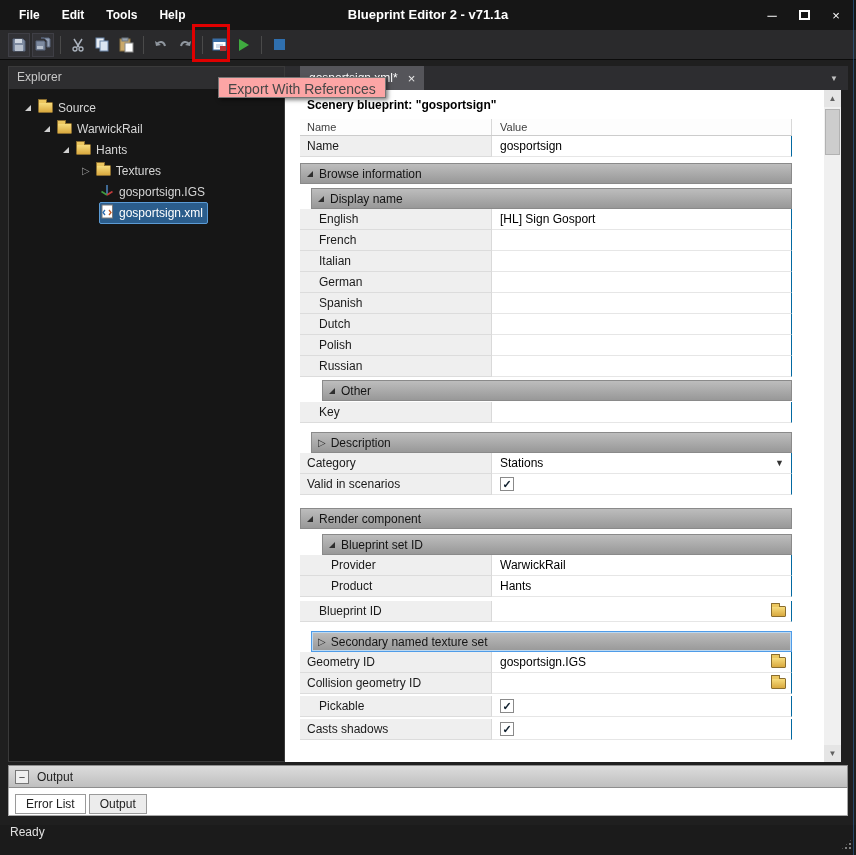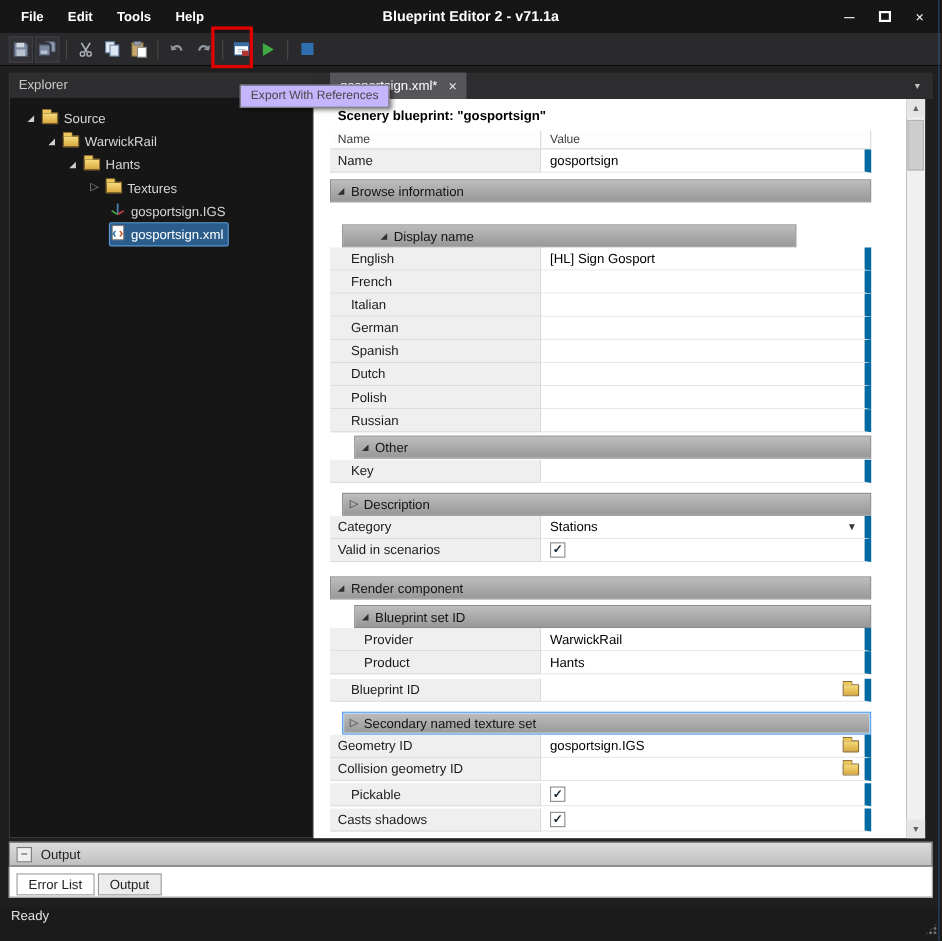--- a/index.html
+++ b/index.html
@@ -22,22 +22,22 @@
   .toolbar { position:absolute; left:0; top:30px; width:856px; height:30px; background:#2a2a2c;
     border-bottom:1px solid #0b0b0b; display:flex; align-items:center; padding-left:8px; }
   .tbtn { width:22px; height:24px; display:flex; align-items:center; justify-content:center; margin-right:2px; }
   .tbtn.boxed { border:1px solid #3f3f46; background:#323236; }
   .tsep { width:1px; height:18px; background:#4a4a4a; margin:0 6px 0 4px; }
   .ticon { display:flex; align-items:center; justify-content:center; }
   .play-shape { width:0; height:0; border-left:10px solid #3faa3f; border-top:6px solid transparent; border-bottom:6px solid transparent; }
   .stop-shape { width:11px; height:11px; background:#2f6fae; }
   .anno-box { position:absolute; left:192px; top:24px; width:38px; height:38px;
     border:3px solid var(--annotation-red, #e00000); z-index:40; pointer-events:none; }
-  .tooltip { position:absolute; left:218px; top:77px; height:21px; padding:3px 9px; background:#c4b5fd;
-    border:1px solid #767676; color:#474747; font-size:11px; z-index:60; box-shadow:2px 2px 4px rgba(0,0,0,.5); white-space:nowrap; }
+  .tooltip { position:absolute; left:218px; top:77px; height:21px; padding:3px 9px; background:#fca5a5;
+    border:1px solid #767676; color:#474747; font-size:14px; z-index:60; box-shadow:2px 2px 4px rgba(0,0,0,.5); white-space:nowrap; }
 
   
   .explorer { position:absolute; left:8px; top:66px; width:277px; height:696px; background:#161616; border:1px solid #3a3a3a; }
   .explorer-header { height:22px; background:#2e2e30; color:#c8c8c8; font-size:12px; padding:3px 8px; }
   .tree { padding-top:8px; }
   .tree-row { height:21px; display:flex; align-items:center; color:#d6d6d6; font-size:12px; }
   .arr-exp { width:0; height:0; border-bottom:6px solid #d0d0d0; border-left:6px solid transparent; margin-right:6px; }
   .arr-col { color:#9a9a9a; font-size:10px; margin-right:5px; line-height:10px; }
   .arr-none { display:inline-block; width:12px; margin-right:5px; }
   .tree-inner { display:flex; align-items:center; gap:5px; padding:1px 4px 1px 1px; }
@@ -58,21 +58,21 @@
   .bp-title { font-weight:bold; font-size:12px; color:#000; padding:8px 0 7px 22px; }
   .pg-colhead { display:flex; margin-left:15px; width:492px; height:17px; align-items:center;
     border-bottom:1px solid #cccccc; font-size:11px; color:#404040; background:#fdfdfd; }
   .ch-name { width:192px; padding-left:7px; border-right:1px solid #d8d8d8; height:100%; display:flex; align-items:center; }
   .ch-value { flex:1; padding-left:8px; border-right:1px solid #d8d8d8; height:100%; display:flex; align-items:center; }
 
   .pg { margin-left:15px; width:492px; }
   .pg-row { display:flex; height:21px; }
   .pg-name { width:192px; background:#efefef; border-right:1px solid #d9d9d9; border-bottom:1px solid #dcdcdc;
     font-size:12px; color:#1a1a1a; display:flex; align-items:center; }
-  .pg-value { flex:1; background:#fff; border-right:6px solid #0369a1; border-bottom:1px solid #e6e6e6;
+  .pg-value { flex:1; background:#fff; border-right:1px solid #0369a1; border-bottom:1px solid #e6e6e6;
     font-size:12px; color:#000; display:flex; align-items:center; padding-left:8px; position:relative; }
   .pg-section { height:21px; background:linear-gradient(#bdbdbd, #989898); border:1px solid #8a8a8a;
     display:flex; align-items:center; font-size:12px; color:#141414; }
   .pg-section.focused { border:1px solid #4f9ce8; box-shadow:inset 0 0 0 1px #bcd9f2; }
   .sec-arr-exp { width:0; height:0; border-bottom:6px solid #2e2e2e; border-left:6px solid transparent; margin:0 6px; }
   .sec-arr-col { color:#2e2e2e; font-size:10px; margin:0 5px 0 6px; line-height:10px; }
   .dd { position:absolute; right:7px; color:#333; font-size:9px; }
   .cb { width:14px; height:14px; border:1px solid #8a8a8a; background:#fff; display:flex; align-items:center;
     justify-content:center; font-size:11px; color:#10202e; font-weight:bold; line-height:12px; }
   .vfolder { position:absolute; right:5px; top:5px; }
@@ -283,21 +283,21 @@
         <div class="pg-row" style="margin-top: 0px;">
           <div class="pg-name" style="padding-left: 7px;">Name</div>
           <div class="pg-value">
             <span>gosportsign</span>
           </div>
         </div>
         <div class="pg-section" style="margin-top: 6px; margin-left: 0px; width: 492px;">
           <span class="sec-arr-exp"></span>
           <span>Browse information</span>
         </div>
-        <div class="pg-section" style="margin-top: 20px; margin-left: 11px; width: 413px; padding-left: 28px;">
+        <div class="pg-section" style="margin-top: 4px; margin-left: 11px; width: 481px;">
           <span class="sec-arr-exp"></span>
           <span>Display name</span>
         </div>
         <div class="pg-row" style="margin-top: 0px;">
           <div class="pg-name" style="padding-left: 19px;">English</div>
           <div class="pg-value">
             <span>[HL] Sign Gosport</span>
           </div>
         </div>
         <div class="pg-row" style="margin-top: 0px;">

